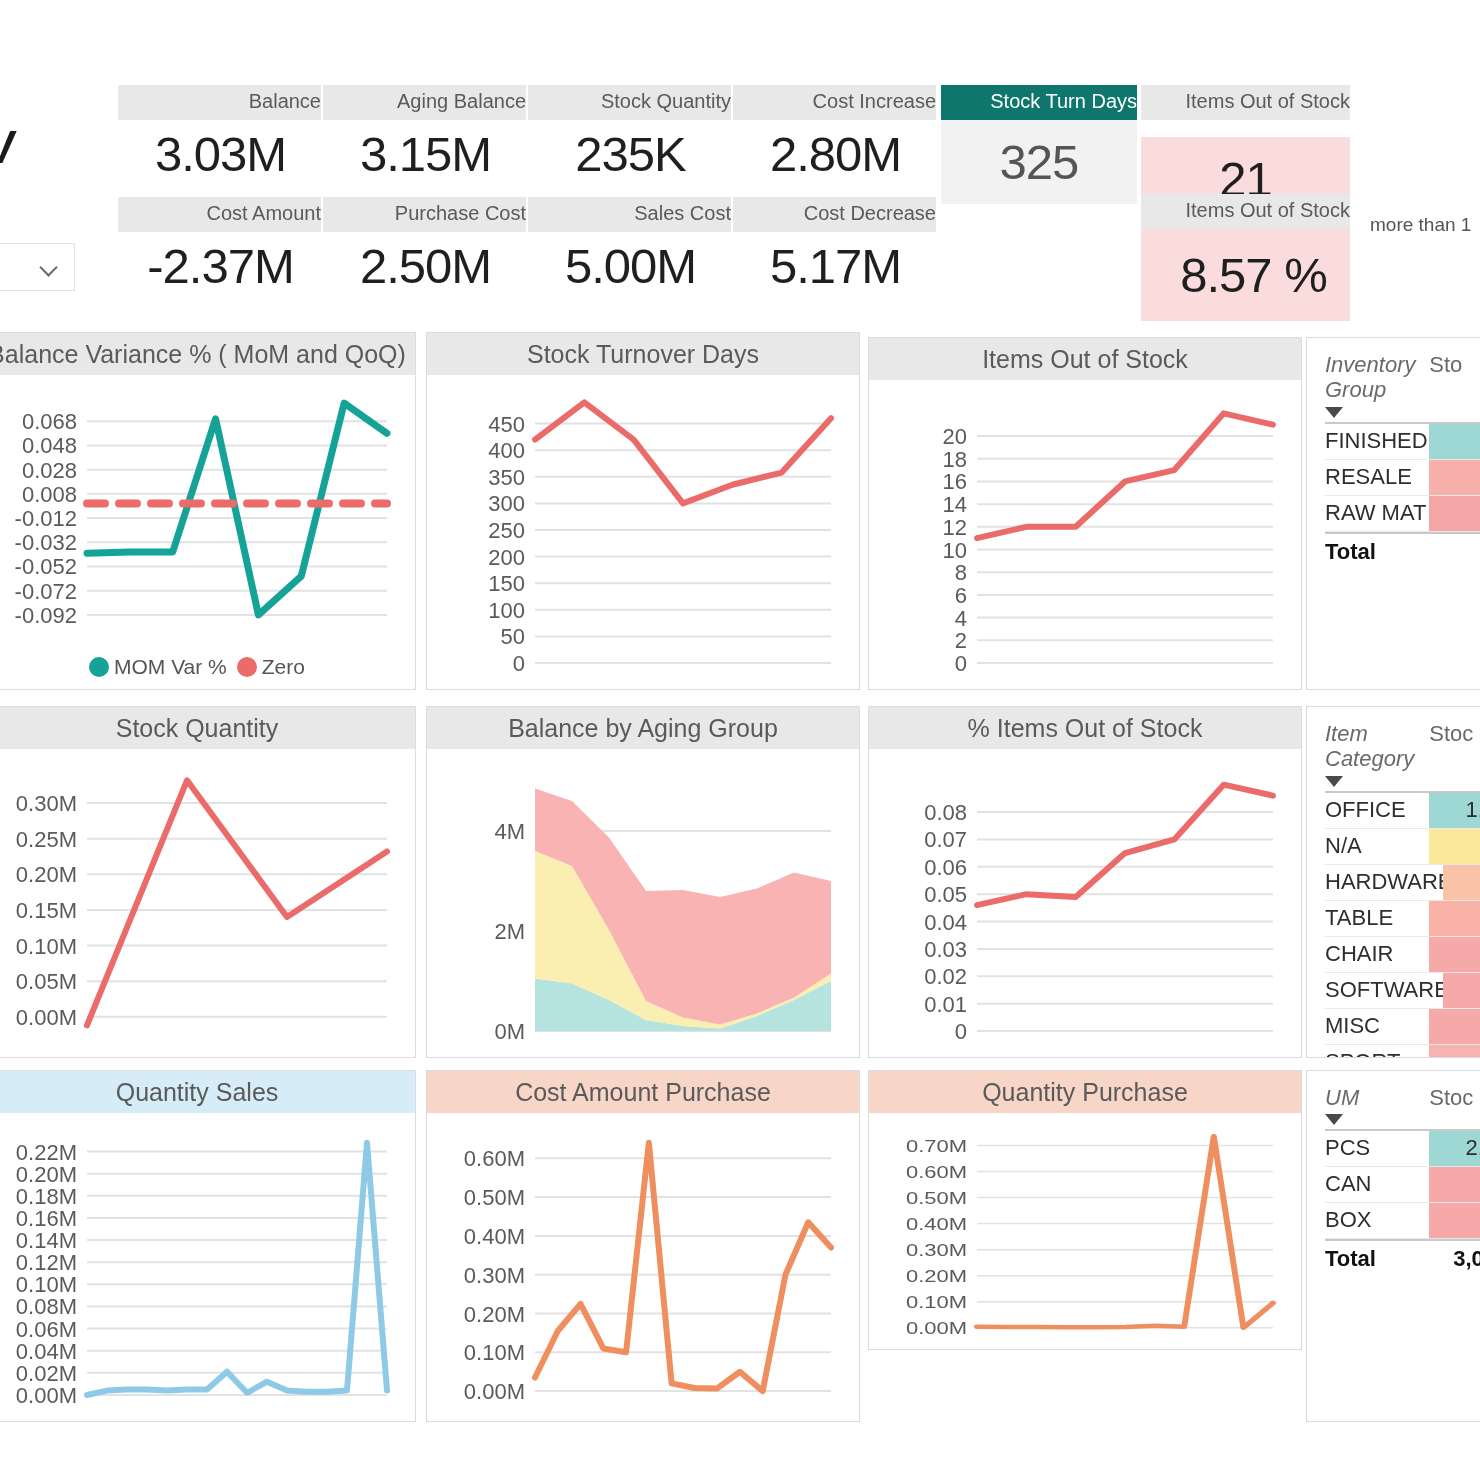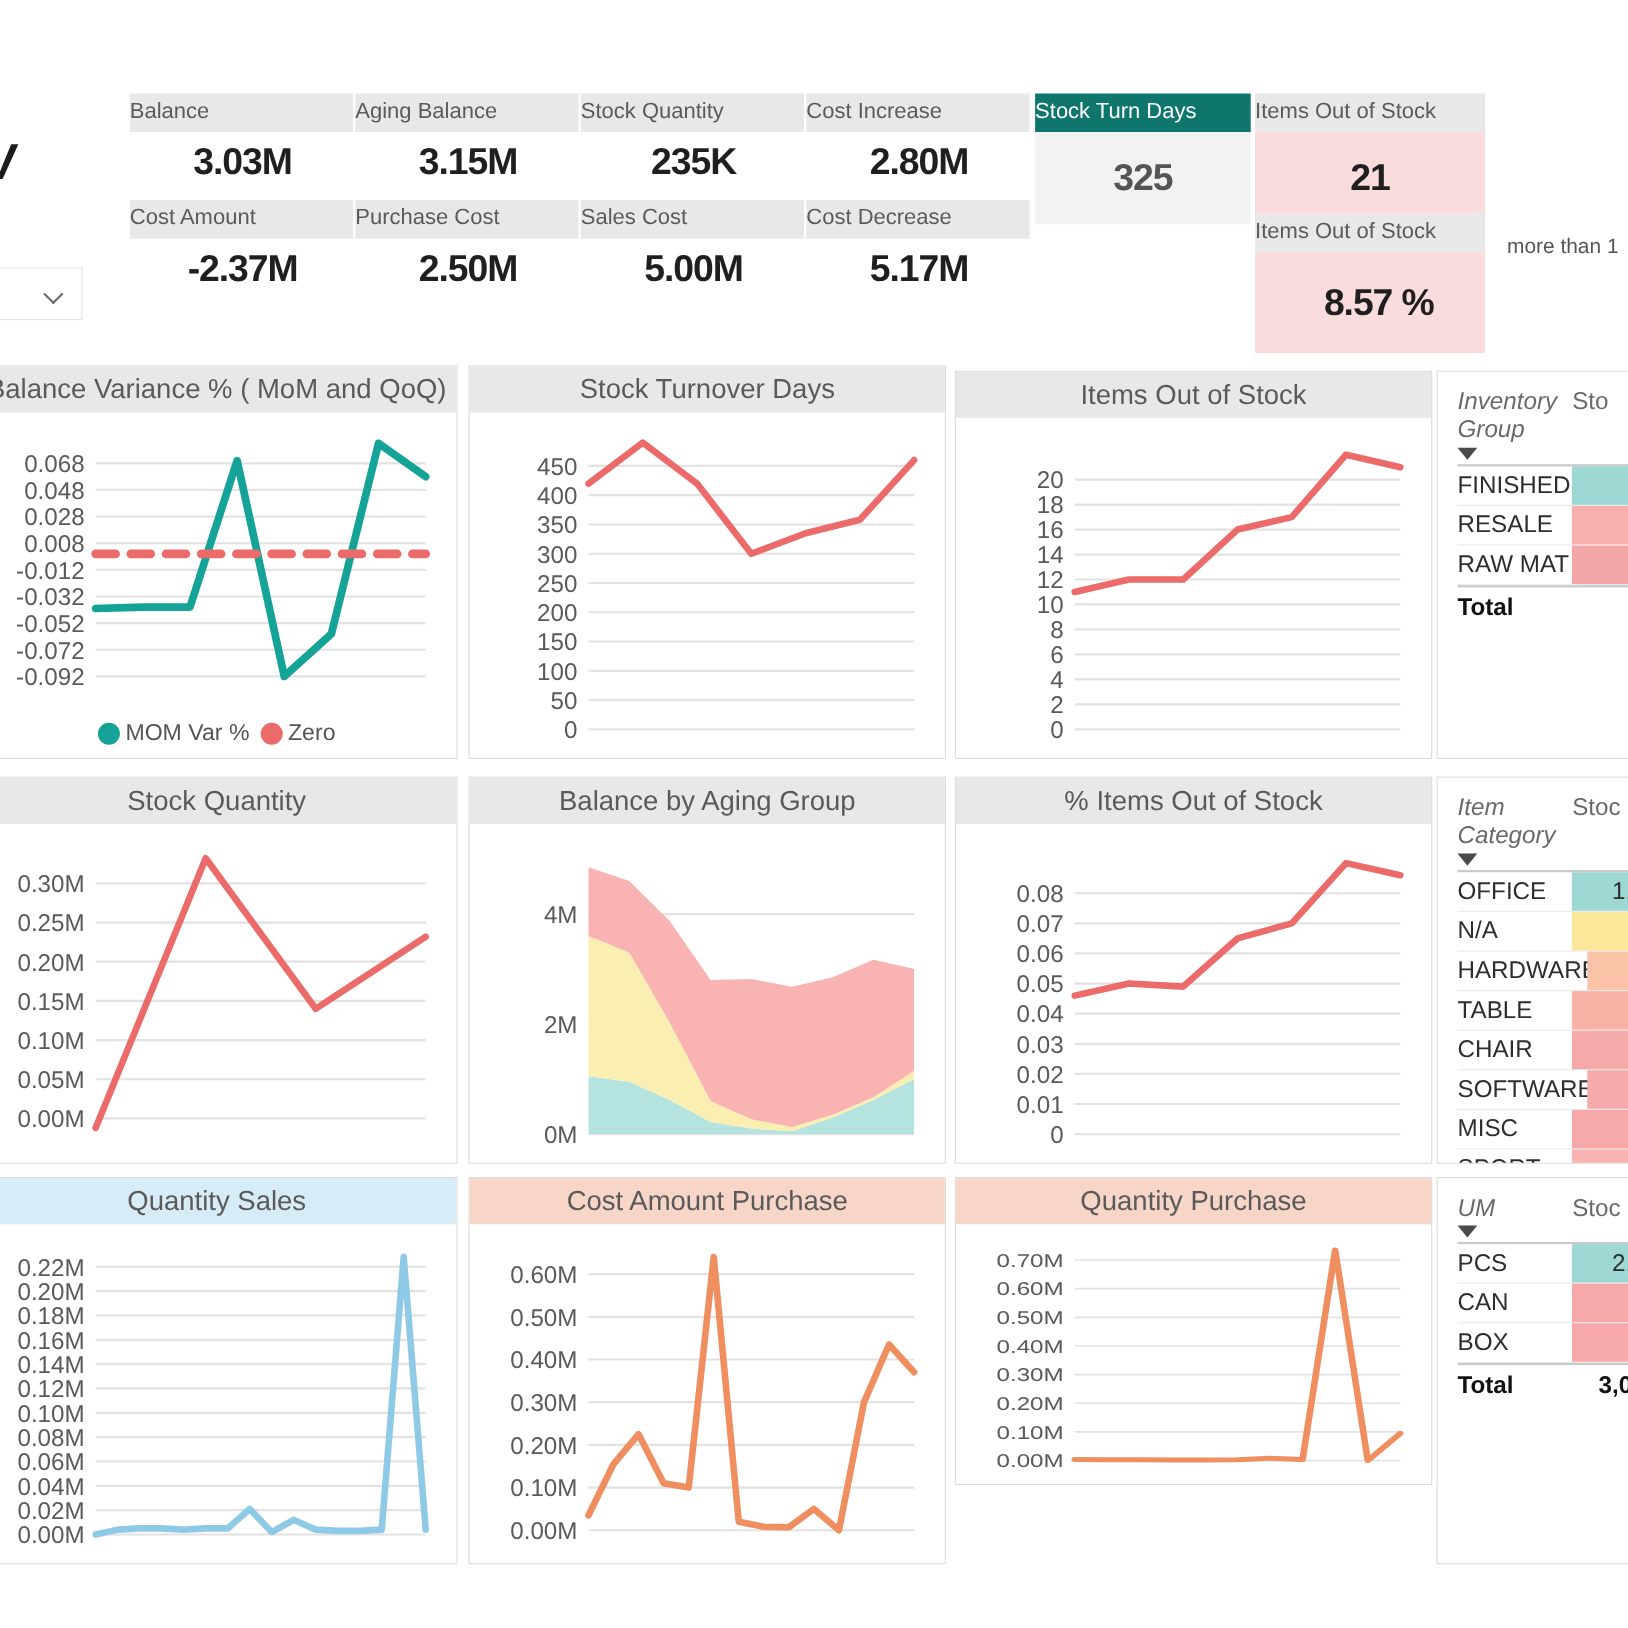--- a/index.html
+++ b/index.html
@@ -25,41 +25,41 @@
     content:"";position:absolute;left:2px;top:4px;width:11px;height:11px;
     border-right:2px solid #6b6b6b;border-bottom:2px solid #6b6b6b;
     transform:rotate(45deg);
   }
 
   .kpi-grid{position:absolute;left:118px;top:85px;}
   .kpi-row{display:flex;}
   .kpi-cell{width:205px;display:flex;flex-direction:column;align-items:center;}
   .kpi-label{
     width:100%;box-sizing:border-box;background:#e8e8e8;color:#5a5a5a;
-    font-size:20px;text-align:left;padding:5px 0 7px;
+    font-size:20px;text-align:right;padding:5px 0 7px;
     border-right:2px solid #ffffff;
   }
   .kpi-value{
-    font-size:34px;font-weight:bold;color:#1f1f1f;letter-spacing:-1px;
+    font-size:49px;font-weight:normal;color:#1f1f1f;letter-spacing:-1px;
     padding:10px 0 18px;line-height:1;
   }
 
   .kpi-turn{
     position:absolute;left:941px;top:85px;width:196px;
   }
   .kpi-turn .kpi-label{background:#0f766e;color:#ffffff;border-right:none;}
   .kpi-turn .turn-body{
     background:#f2f2f2;height:84px;display:flex;align-items:center;justify-content:center;
   }
   .kpi-turn .kpi-value{color:#555;padding:0;}
 
   .kpi-oos{position:absolute;left:1141px;top:85px;width:209px;}
   .kpi-oos .kpi-label{background:#e8e8e8;border-right:none;}
   .kpi-oos .oos-body{
-    background:#fadcdc;height:84px;display:flex;align-items:center;justify-content:center;
+    background:#fadcdc;height:84px;display:flex;align-items:center;justify-content:center;margin-top:17px;
   }
   .kpi-oos .kpi-value{padding:0;}
 
   .kpi-oos2{position:absolute;left:1141px;top:194px;width:209px;}
   .kpi-oos2 .kpi-label{background:#e8e8e8;border-right:none;}
   .kpi-oos2 .oos-body{
     background:#fadcdc;height:92px;display:flex;align-items:center;justify-content:center;padding-left:16px;
   }
   .kpi-oos2 .kpi-value{padding:0;}
 

